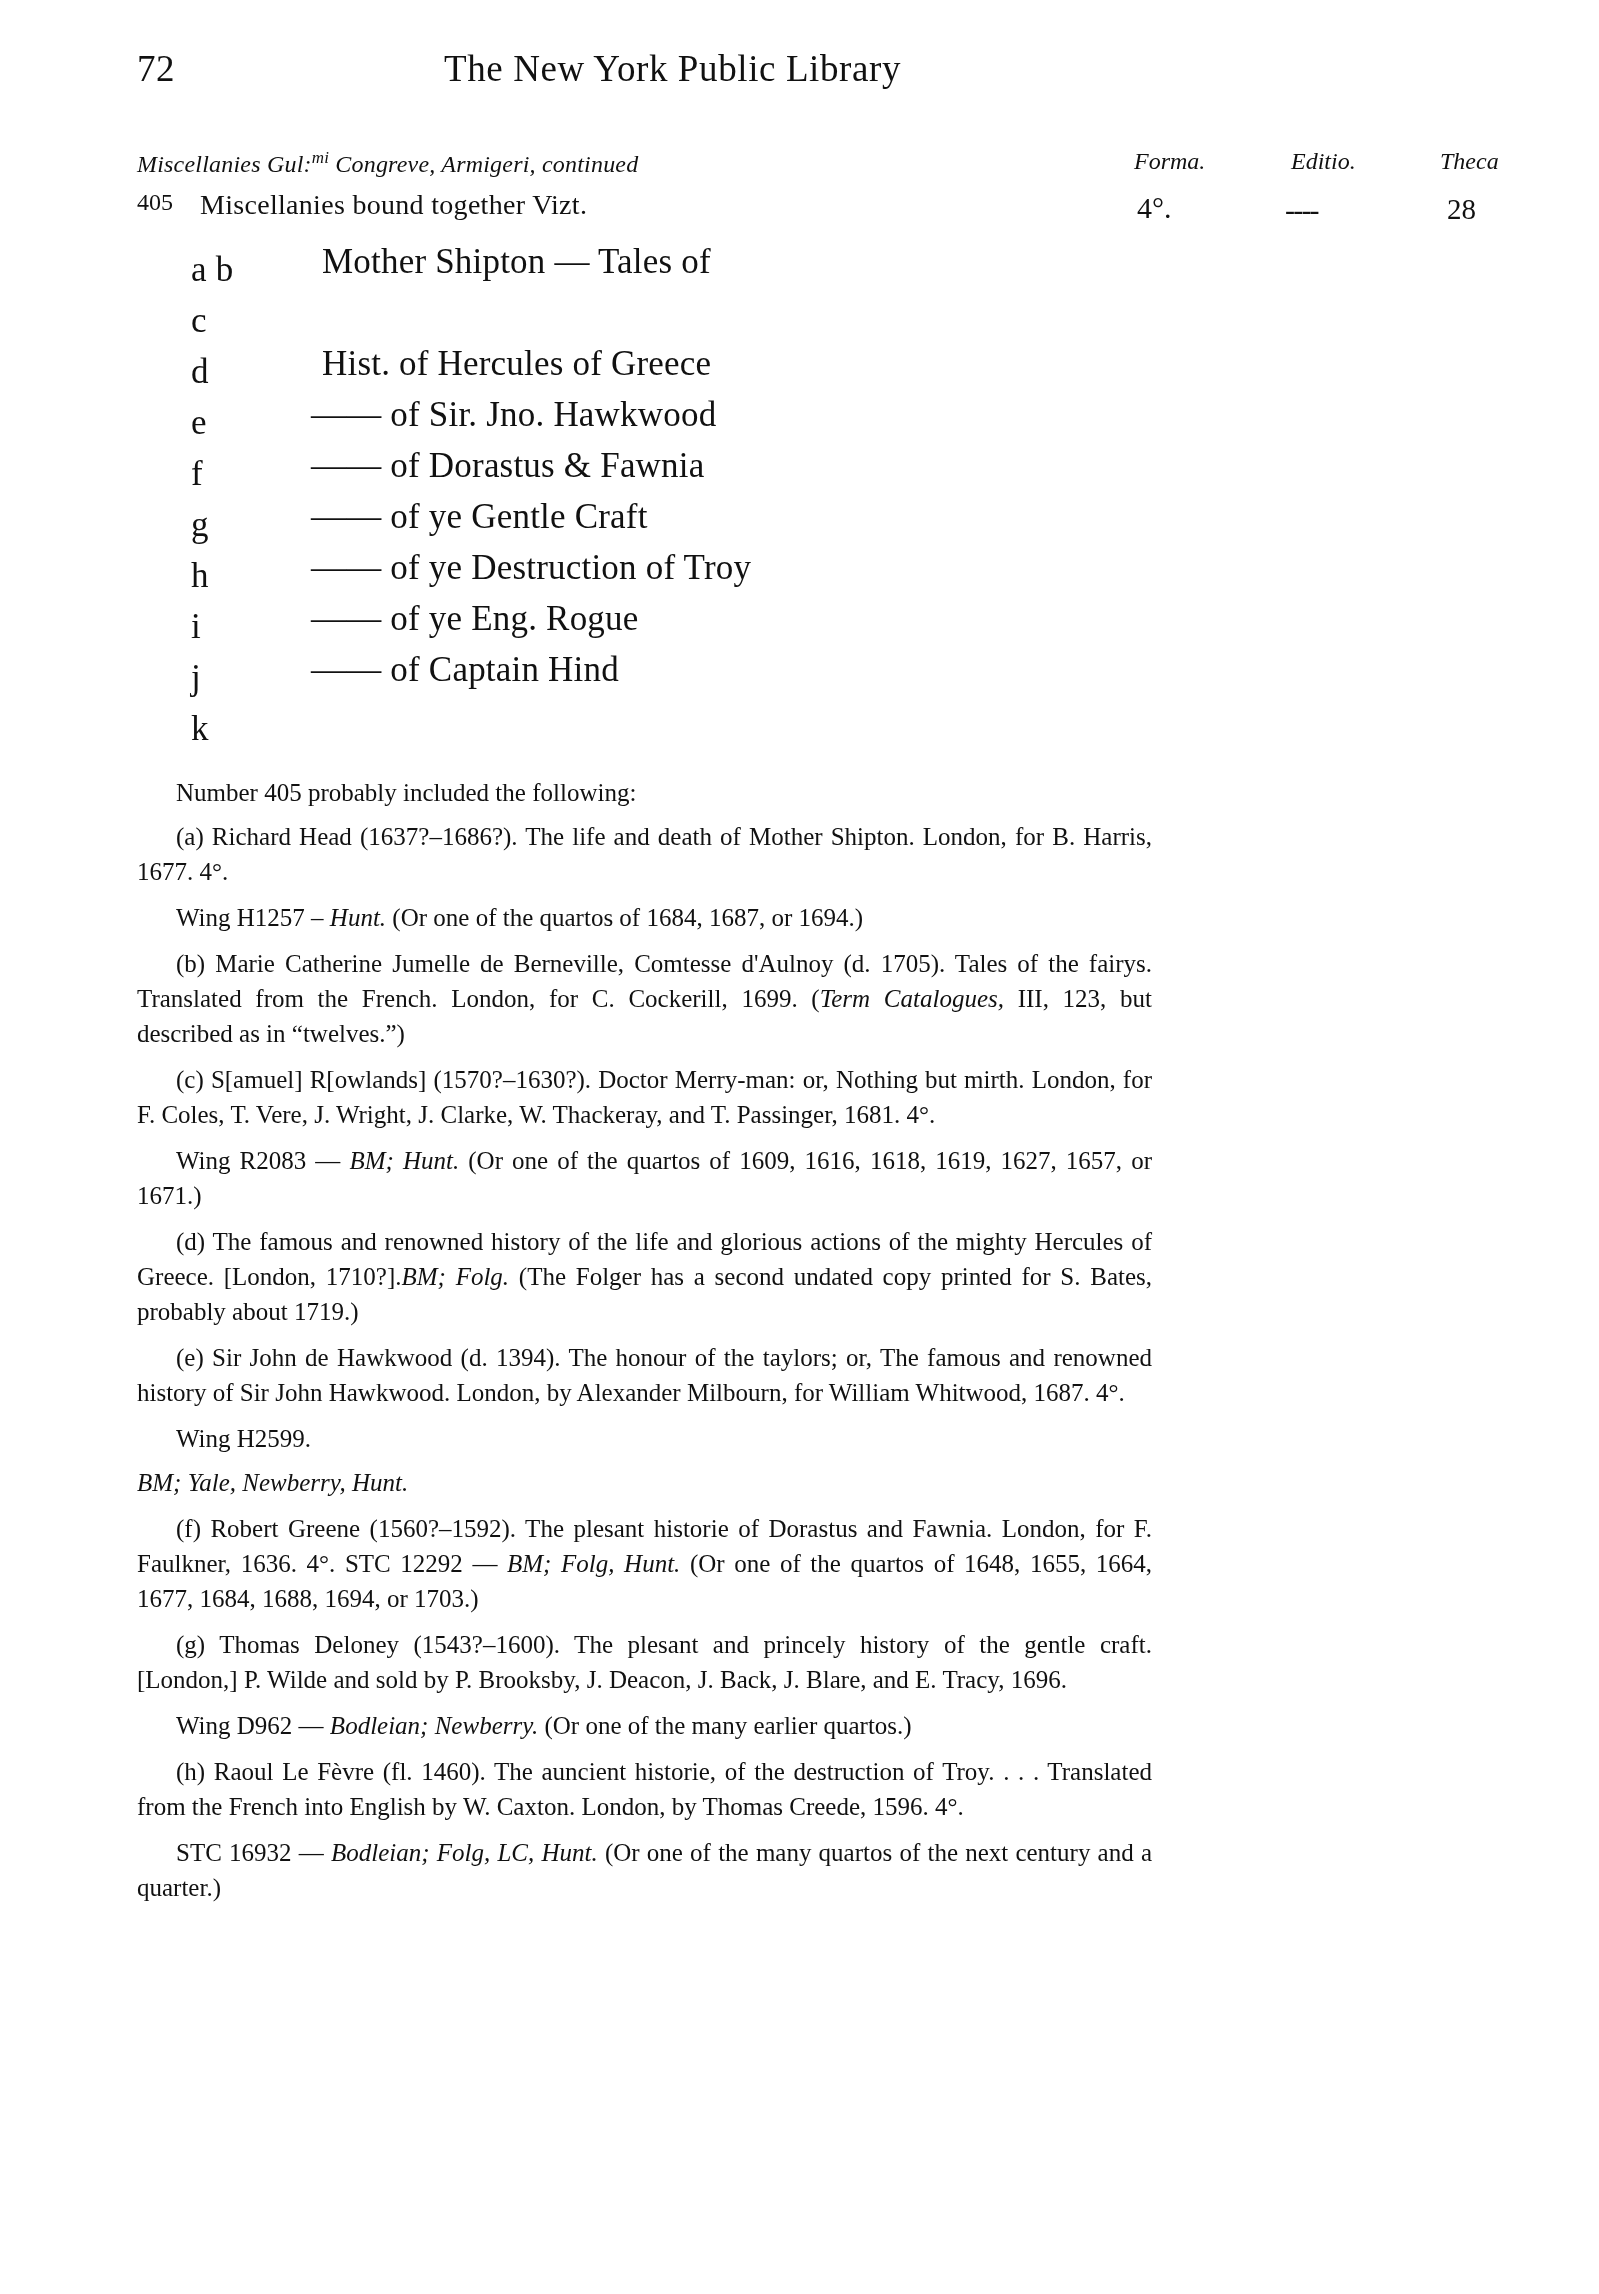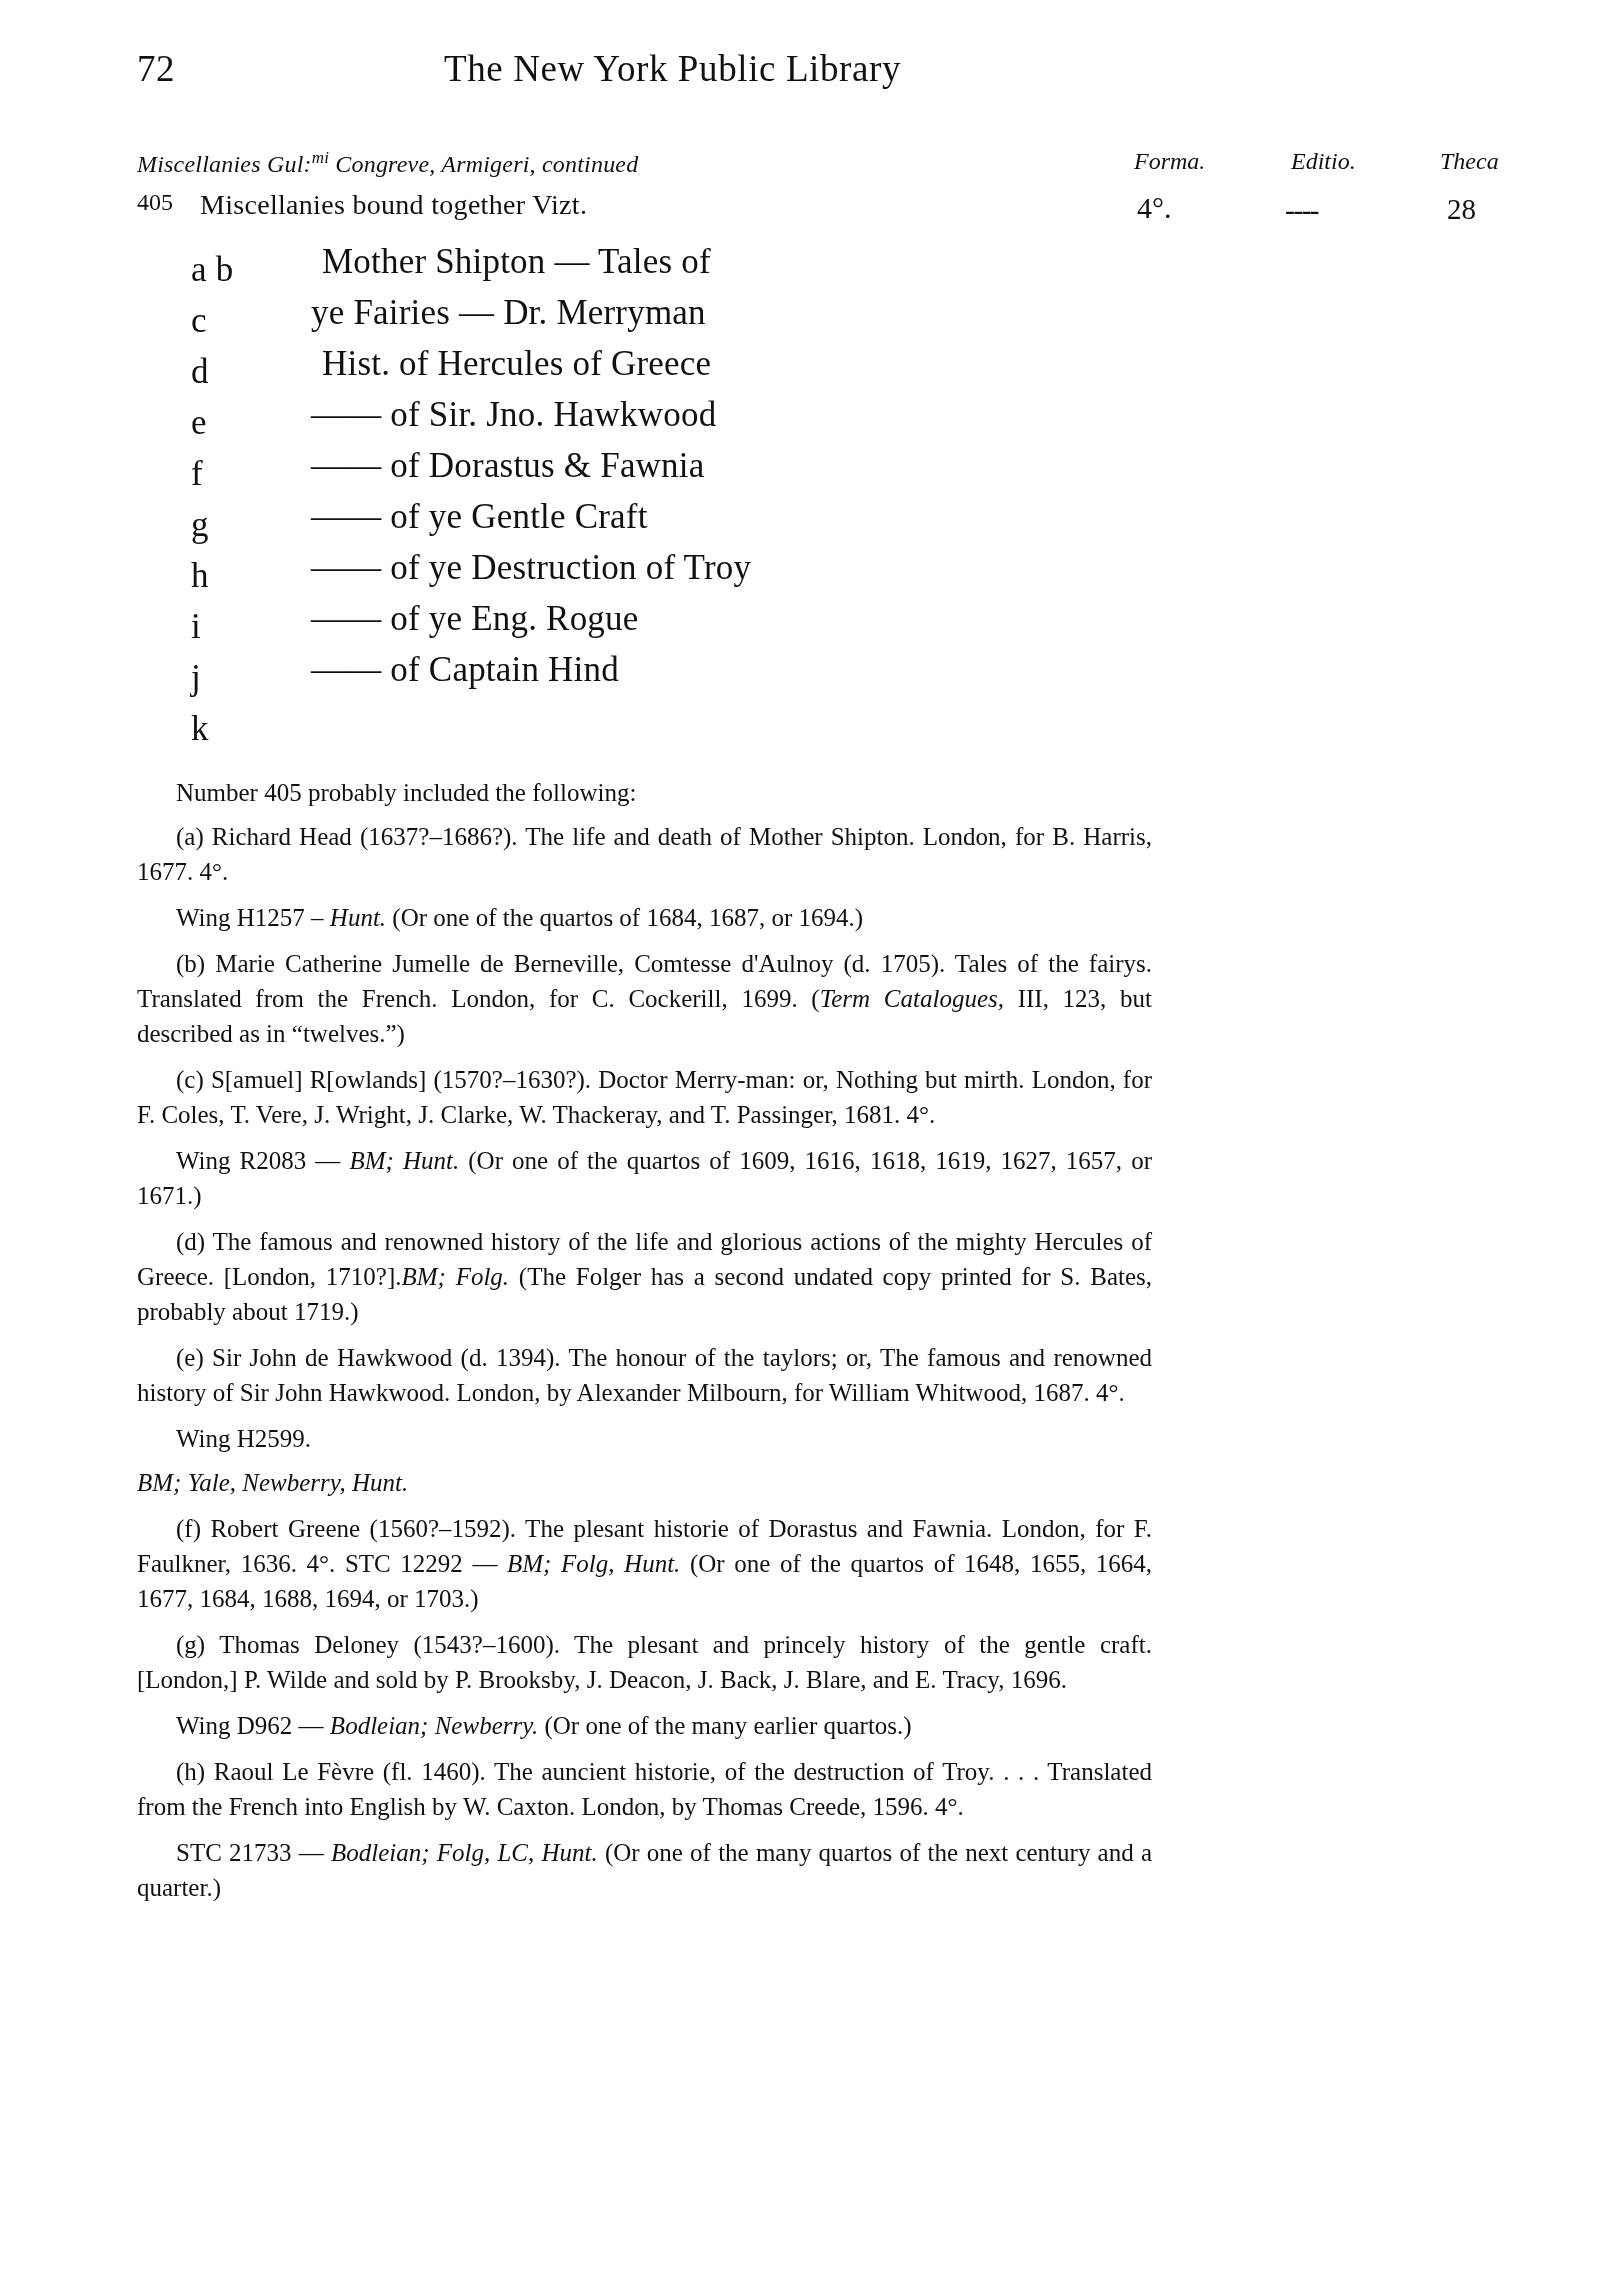--- a/index.html
+++ b/index.html
@@ -203,21 +203,20 @@
     <div class="val-theca">28</div>
   </div>
 
   <div class="sublist">
     <div class="subitem">
       <span class="letter wide">a  b</span>
       <span class="text">Mother Shipton — Tales of</span>
     </div>
     <div class="subitem">
       <span class="letter">c</span>
-      <span class="text indent2">ye Fairies — Dr. Merryman</span>
     </div>
     <div class="subitem">
       <span class="letter">d</span>
       <span class="text">Hist. of Hercules of Greece</span>
     </div>
     <div class="subitem">
       <span class="letter">e</span>
       <span class="text indent2">—— of Sir. Jno. Hawkwood</span>
     </div>
     <div class="subitem">
@@ -297,18 +296,18 @@
 
     <div class="note">
       <p class="ind"><span>Wing D962 — </span><i>Bodleian; Newberry.</i><span> (Or one of the many earlier quartos.)</span></p>
     </div>
 
     <div class="note">
       <p class="ind">(h) Raoul Le Fèvre (fl. 1460). The auncient historie, of the destruction of Troy. . . . Translated from the French into English by W. Caxton. London, by Thomas Creede, 1596. 4°.</p>
     </div>
 
     <div class="note">
-      <p class="ind"><span>STC 21733 — </span><i>Bodleian; Folg, LC, Hunt.</i><span> (Or one of the many quartos of the next century and a quarter.)</span></p>
+      <p class="ind"><span>STC 16932 — </span><i>Bodleian; Folg, LC, Hunt.</i><span> (Or one of the many quartos of the next century and a quarter.)</span></p>
     </div>
 
   </div>
 </div>
 
 
 </body></html>

